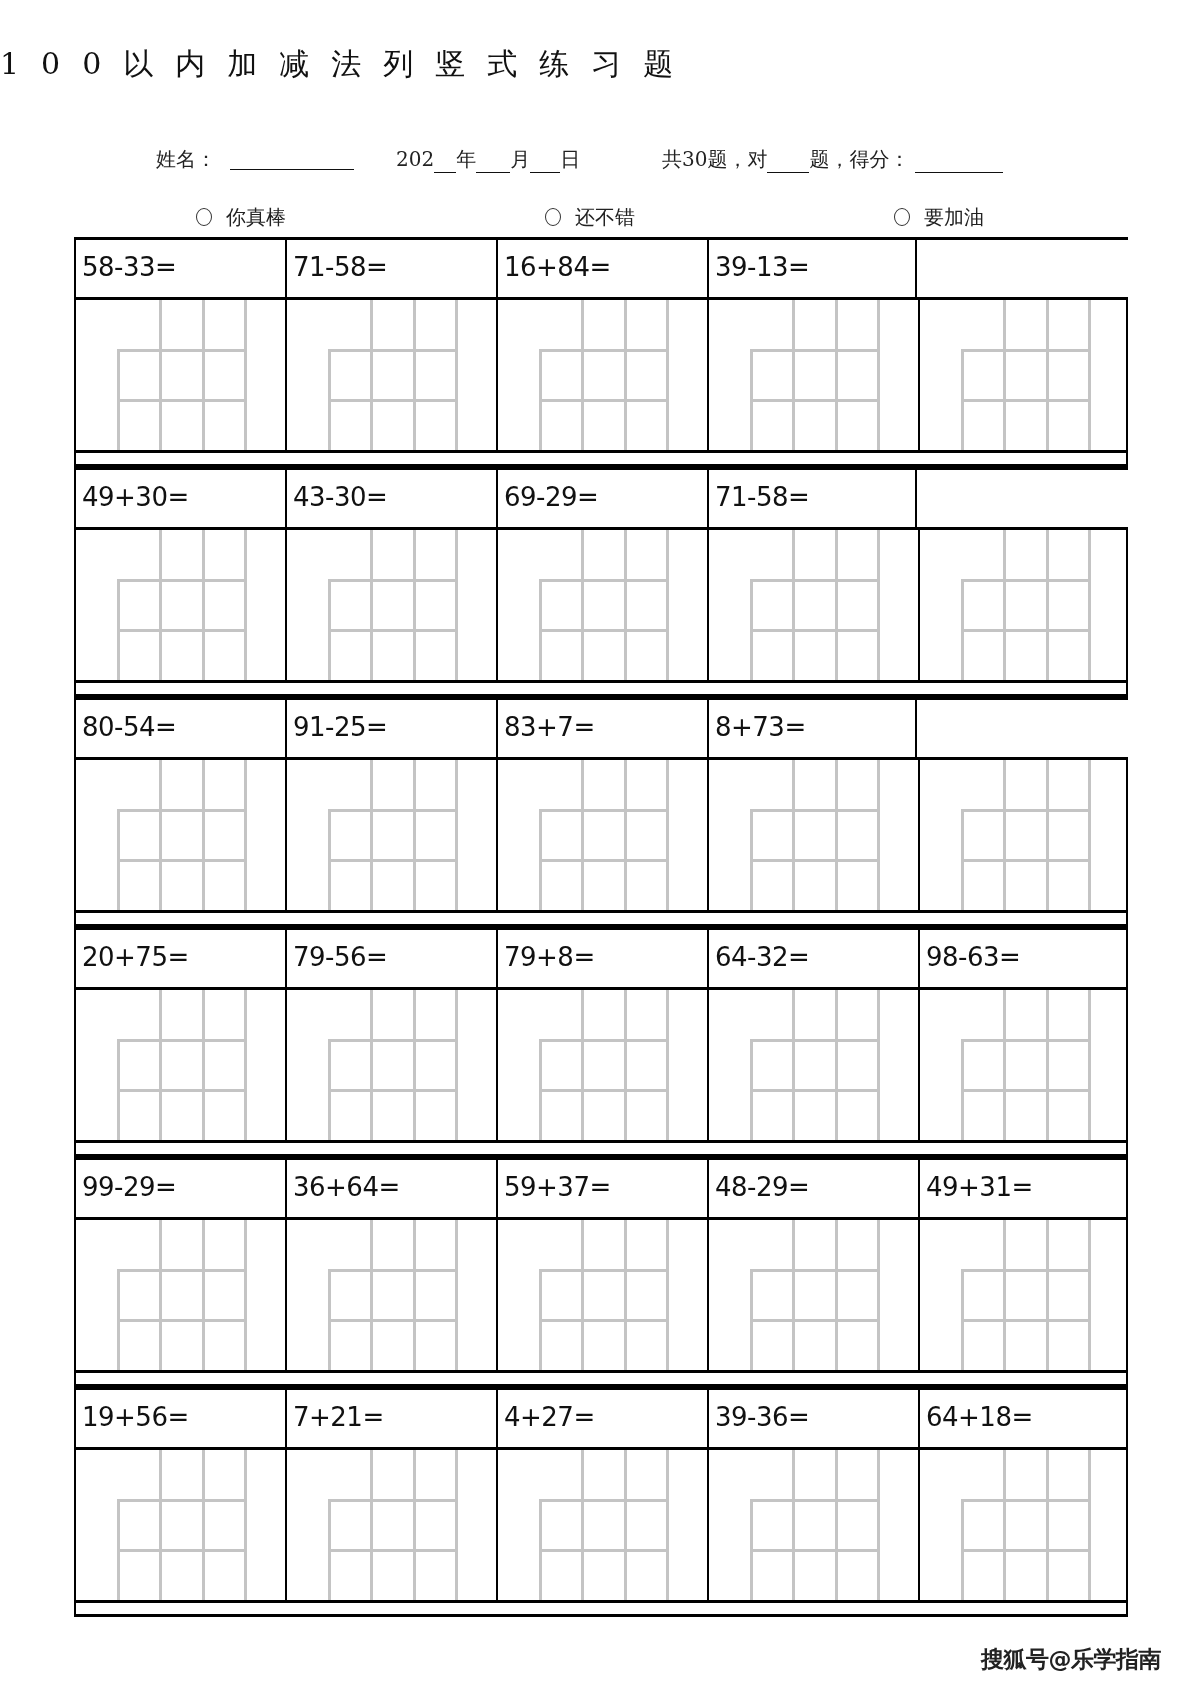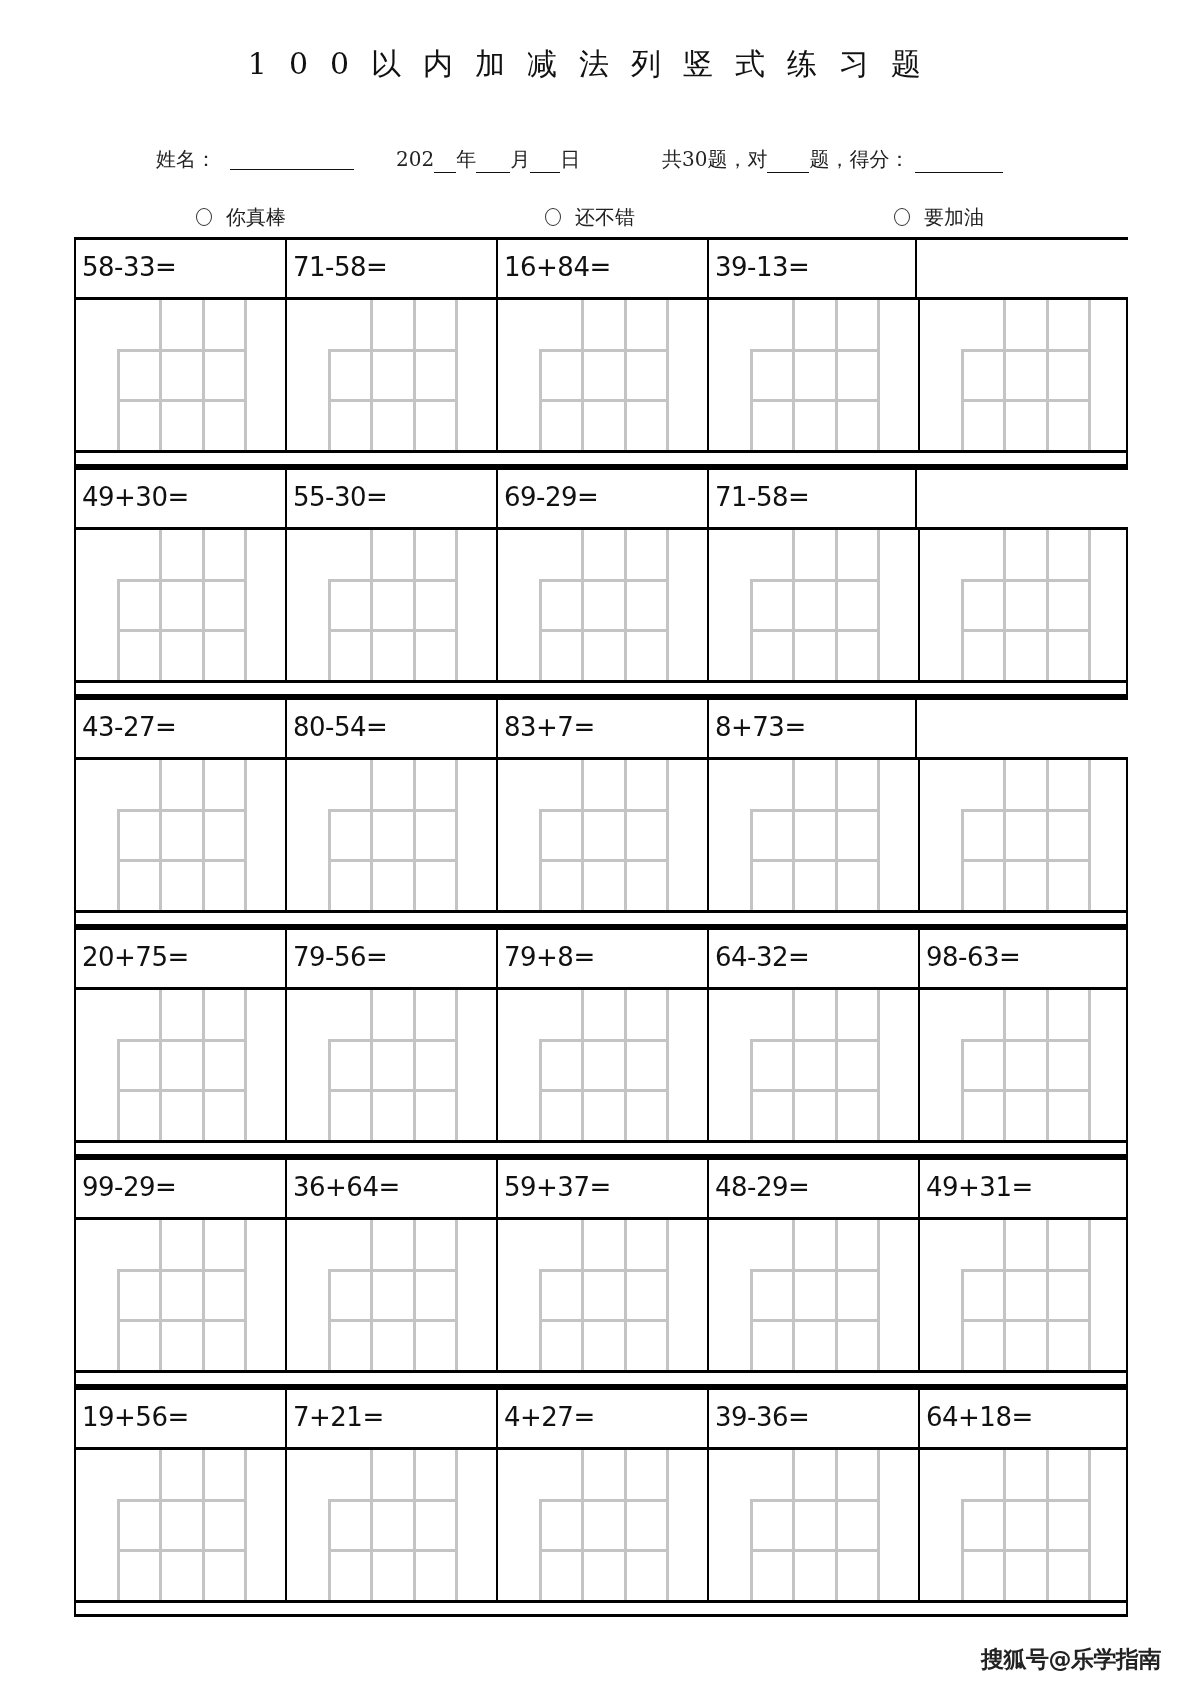--- a/index.html
+++ b/index.html
@@ -1,21 +1,21 @@
 <!DOCTYPE html>
 <html><head>
   <meta charset="utf-8">
   <style>
     html, body { margin: 0; padding: 0; background: #ffffff; }
     body {
       width: 1191px; height: 1684px; position: relative; overflow: hidden;
       font-family: "DejaVu Serif", "Liberation Serif", serif; color: #111;
     }
     .title {
-      position: absolute; left: 0; width: 1191px; top: 44px; text-align: center;
+      position: absolute; left: 0; width: 1191px; top: 44px; 
       font-family: "DejaVu Serif", "Liberation Serif", serif;
       font-size: 30px; letter-spacing: 22px; color: #111;
     }
     .info {
       position: absolute; top: 146px; left: 0; width: 1191px; height: 30px;
       font-size: 20px; font-family: "DejaVu Serif", "Liberation Serif", serif; color: #222;
     }
     .info span { position: absolute; white-space: nowrap; }
     .blank { display: inline-block; border-bottom: 1.5px solid #111; height: 20px; vertical-align: bottom; }
     .ratings { position: absolute; top: 204px; left: 0; width: 1191px; height: 30px; font-size: 20px; color: #222; }
@@ -147,21 +147,21 @@
         </div>
       </div>
       <div class="row-gap"></div>
     </div>
     <div class="row">
       <div class="row-header">
         <div class="hcell">
           <span class="problem">49+30=</span>
         </div>
         <div class="hcell">
-          <span class="problem">55-30=</span>
+          <span class="problem">43-30=</span>
         </div>
         <div class="hcell">
           <span class="problem">69-29=</span>
         </div>
         <div class="hcell">
           <span class="problem">71-58=</span>
         </div>
       </div>
       <div class="row-body">
         <div class="bcell">
@@ -213,24 +213,24 @@
             <div class="hl" style="left: 41px; width: 130px; top: 49px;"></div>
             <div class="hl" style="left: 41px; width: 130px; top: 99px;"></div>
           </div>
         </div>
       </div>
       <div class="row-gap"></div>
     </div>
     <div class="row">
       <div class="row-header">
         <div class="hcell">
-          <span class="problem">43-27=</span>
-        </div>
-        <div class="hcell">
           <span class="problem">80-54=</span>
+        </div>
+        <div class="hcell">
+          <span class="problem">91-25=</span>
         </div>
         <div class="hcell">
           <span class="problem">83+7=</span>
         </div>
         <div class="hcell">
           <span class="problem">8+73=</span>
         </div>
       </div>
       <div class="row-body">
         <div class="bcell">

